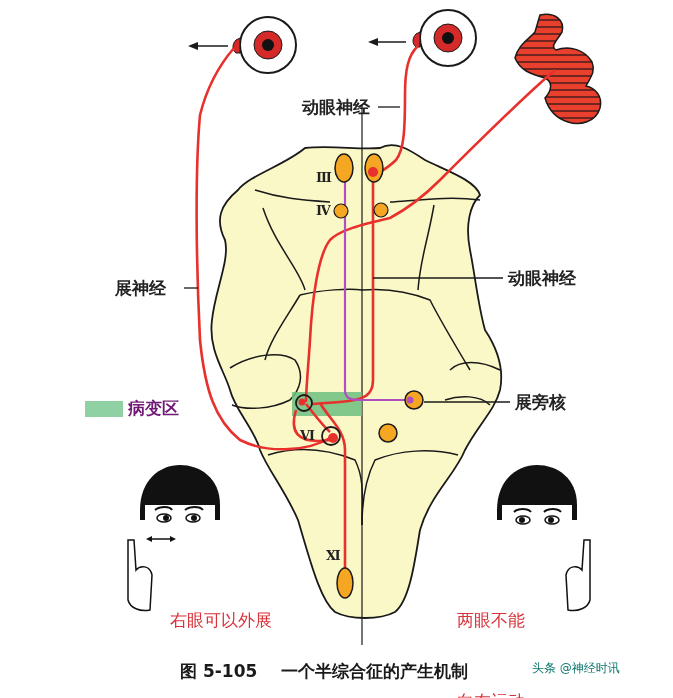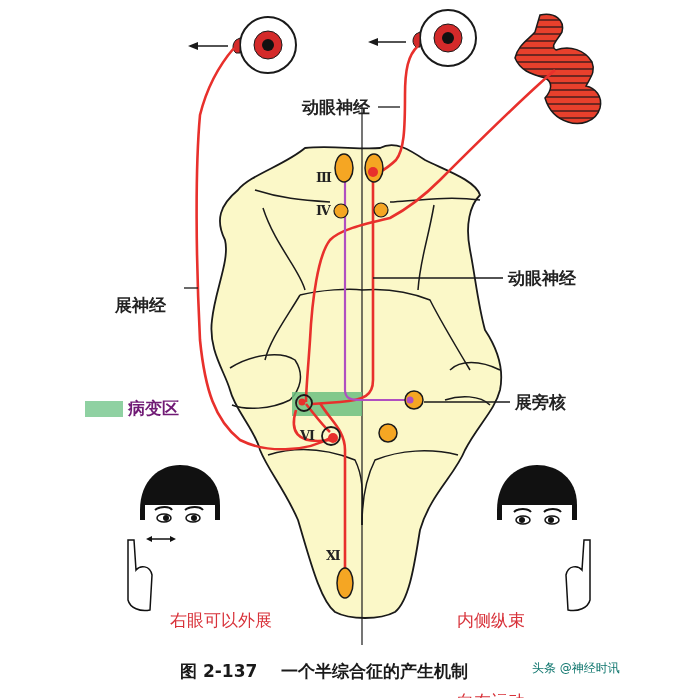--- a/index.html
+++ b/index.html
@@ -137,37 +137,37 @@
       <ellipse cx="552" cy="520" rx="7" ry="4" fill="#fff" stroke="#111" stroke-width="1.5"></ellipse>
       <circle cx="551" cy="520" r="3" fill="#111"></circle>
       <path d="M514,512 C518,508 528,508 531,512" fill="none" stroke="#111" stroke-width="2"></path>
       <path d="M544,512 C548,508 558,508 561,512" fill="none" stroke="#111" stroke-width="2"></path>
       <path d="M590,540 L590,600 C588,608 578,612 568,610 L566,575 C568,565 578,565 582,570 L584,540 Z" fill="#fff" stroke="#111" stroke-width="1.5"></path>
     </g>
   </svg>
 
   
   <div class="lbl" style="left:302px;top:96px;">动眼神经</div>
-  <div class="lbl" style="left:115px;top:294px;">展神经</div>
+  <div class="lbl" style="left:115px;top:277px;">展神经</div>
   <div class="lbl" style="left:508px;top:267px;">动眼神经</div>
   <div class="lbl" style="left:515px;top:391px;">展旁核</div>
 
   <div class="legend-swatch"></div>
   <div class="legend-text">病变区</div>
 
   <div class="roman" style="left:316px;top:170px;">Ⅲ</div>
   <div class="roman" style="left:316px;top:203px;">Ⅳ</div>
   <div class="roman" style="left:300px;top:428px;">Ⅵ</div>
   <div class="roman" style="left:326px;top:548px;">Ⅺ</div>
 
   <div class="red-text" style="left:170px;top:553px;">
     <div>右眼可以外展</div>
     
   </div>
   <div class="red-text" style="left:457px;top:553px;">
-    <div>内侧纵束</div>
+    <div>两眼不能</div>
     <div>向左运动</div>
     
   </div>
 
-  <div class="caption">图 2-137    一个半综合征的产生机制</div>
+  <div class="caption">图 5-105    一个半综合征的产生机制</div>
   <div class="watermark">头条 @神经时讯</div>
 </div>
 
 </body></html>

